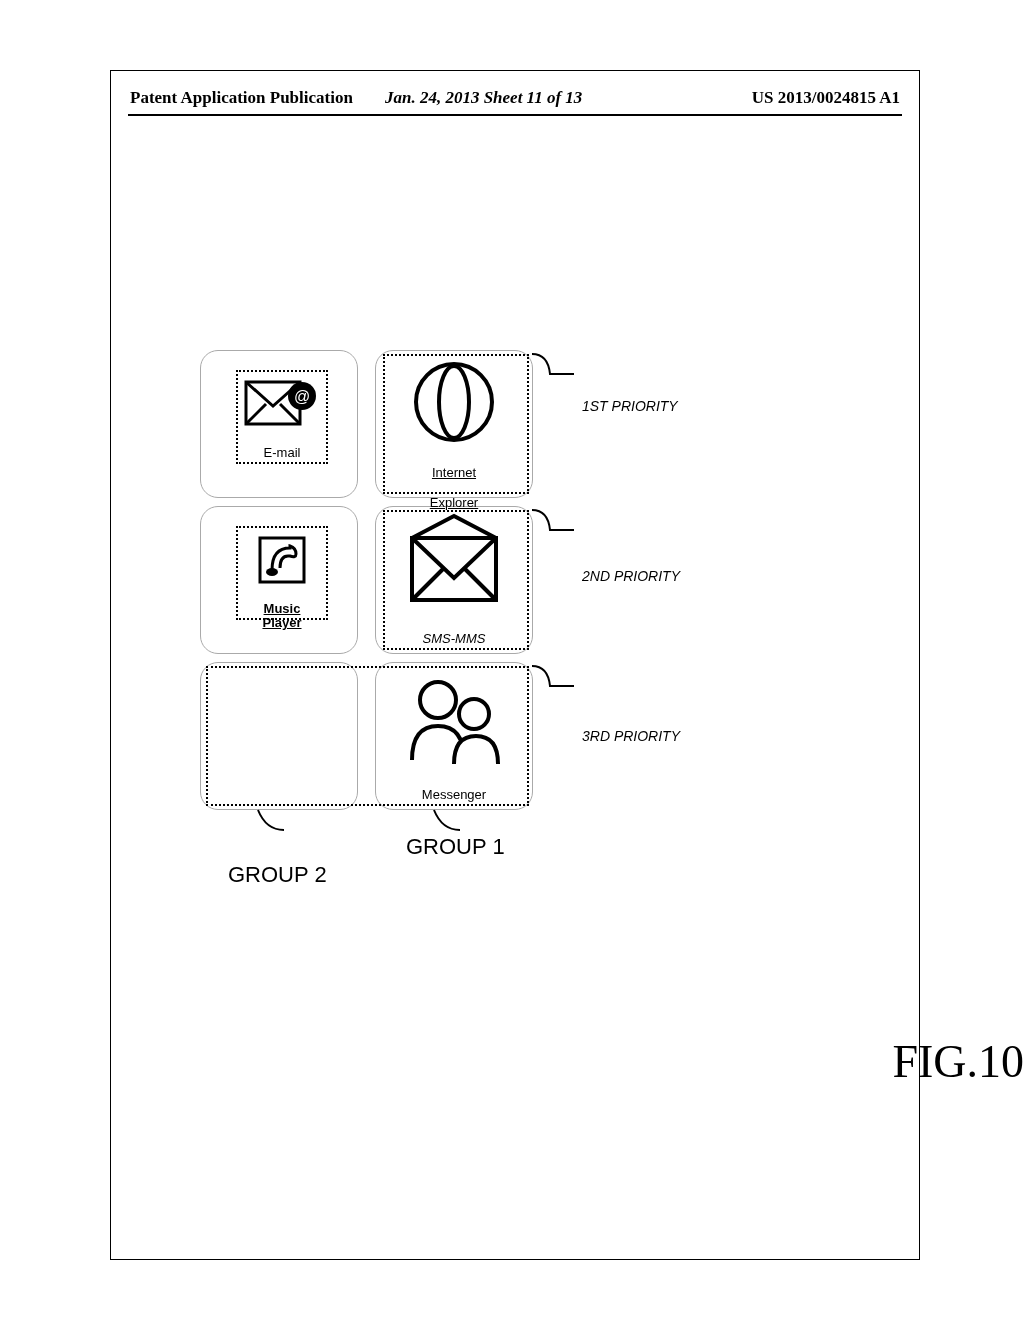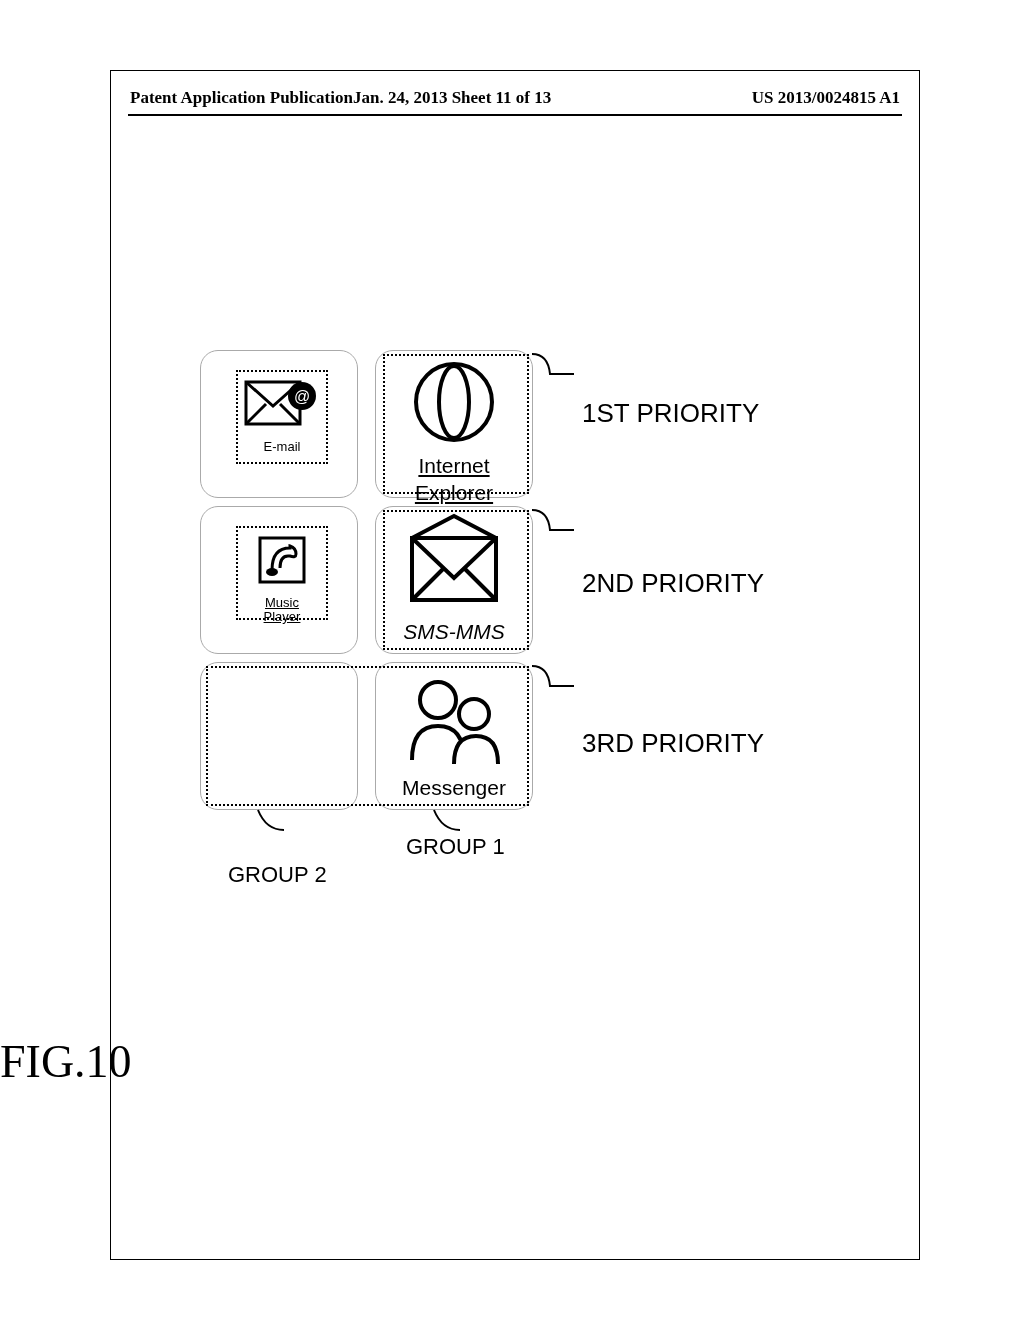--- a/index.html
+++ b/index.html
@@ -22,21 +22,21 @@
     position: absolute;
     left: 130px;
     top: 88px;
     width: 770px;
     display: flex;
     font-size: 17px;
     font-weight: bold;
     justify-content: center;
   }
   .header-left { flex: 0 0 auto; }
-  .header-mid { flex: 1; text-align: left; }
+  .header-mid { flex: 1; text-align: left; padding-left: 32px; font-style: italic;}
   .header-right { flex: 0 0 auto; text-align: right; }
   .header-rule {
     position: absolute;
     left: 128px;
     top: 114px;
     width: 774px;
     border-top: 2.5px solid #000;
   }
 
   .figure-area {
@@ -84,50 +84,51 @@
   .di-email { left: 36px; top: 20px; width: 92px; height: 94px; }
   .di-music { left: 36px; top: 176px; width: 92px; height: 94px; }
 
   
   .icon-box {
     position: absolute;
     text-align: center;
   }
   .icon-label {
     font-family: Arial, sans-serif;
-    font-size: 21px;
-    line-height: 1.1;
-    margin-top: 4px;
-  }
-  .icon-label-sm {
-    font-family: Arial, sans-serif;
     font-size: 13px;
     line-height: 1.1;
-    margin-top: 2px;
+    margin-top: 16px;
+  }
+  .icon-label-sm {
+    font-family: Arial, sans-serif;
+    font-size: 13px;
+    line-height: 1.1;
+    margin-top: 8px;
   }
   .icon-label-u { text-decoration: underline; }
 
   .priority-label {
     position: absolute;
     font-family: Arial, sans-serif;
-    font-size: 26px;
+    font-size: 14px;
     white-space: nowrap;
+    font-style: italic;
   }
 
   .group-label {
     position: absolute;
     font-family: Arial, sans-serif;
     font-size: 22px;
   }
 
   .fig-caption {
     position: absolute;
     left: 0;
     width: 1024px;
-    text-align: left;
+    text-align: right;
     top: 1035px;
     font-family: "Times New Roman", serif;
     font-size: 46px;
   }
 </style>
 </head>
 <body>
 
 <div class="page-frame"></div>
 
@@ -168,21 +169,21 @@
 
   <div class="icon-box" style="left:200px; top:10px; width:108px;">
     <svg width="108" height="86" viewBox="0 0 108 86">
       <circle cx="54" cy="42" r="38" fill="#fff" stroke="#000" stroke-width="4"></circle>
       <ellipse cx="54" cy="42" rx="15" ry="36" fill="#fff" stroke="#000" stroke-width="4"></ellipse>
     </svg>
     <div class="icon-label icon-label-u">Internet</div>
     <div class="icon-label icon-label-u">Explorer</div>
   </div>
 
-  <div class="icon-box" style="left:50px; top:184px; width:64px;">
+  <div class="icon-box" style="left:50px; top:184px; width:64px;font-weight:bold;">
     <svg width="64" height="56" viewBox="0 0 64 56">
       <rect x="10" y="4" width="44" height="44" fill="#fff" stroke="#000" stroke-width="3"></rect>
       <path d="M22 36 Q22 14 40 14 L40 12 Q46 14 46 20 Q46 24 40 22 L38 22 Q30 22 30 34" fill="none" stroke="#000" stroke-width="3"></path>
       <ellipse cx="22" cy="38" rx="6" ry="4" fill="#000"></ellipse>
     </svg>
     <div class="icon-label-sm icon-label-u">Music Player</div>
   </div>
 
   <div class="icon-box" style="left:196px; top:162px; width:116px;font-style:italic;">
     <svg width="116" height="100" viewBox="0 0 116 100">

